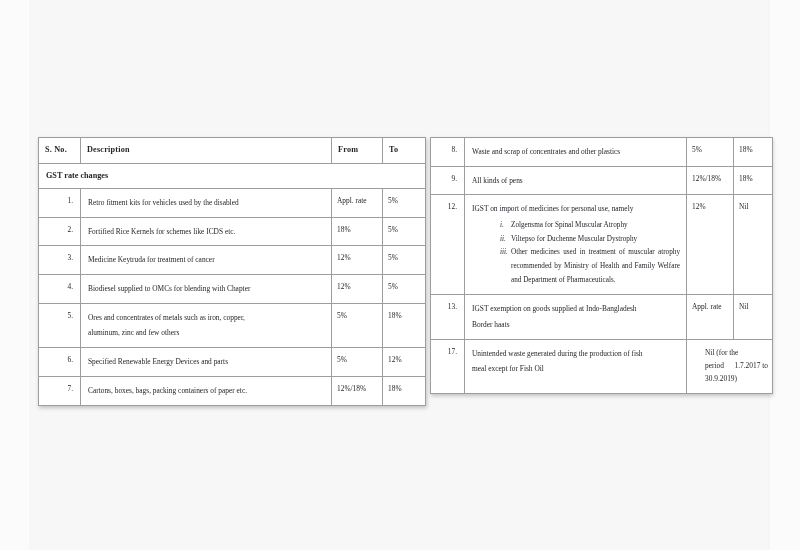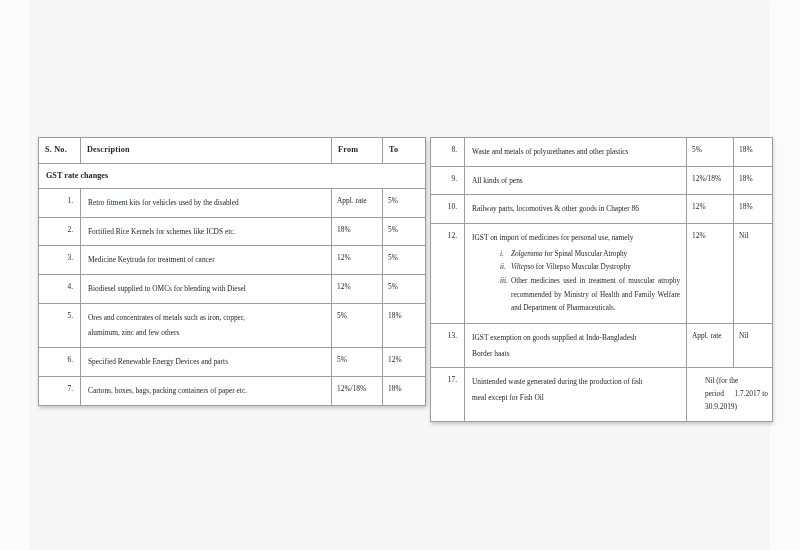--- a/index.html
+++ b/index.html
@@ -124,21 +124,21 @@
     position: relative;
     text-align: justify;
     padding-left: 11px;
   }
   ol.sublist > li .rn {
     position: absolute;
     left: 0;
     top: 0;
     font-style: italic;
   }
-  .it { font-style: italic; }
+  .it { }
 
   .period-grid {
     display: block;
   }
   .period-grid .pg-row {
     display: flex;
     justify-content: space-between;
     gap: 6px;
   }
   .period-grid .pg-row span { white-space: nowrap; }
@@ -196,21 +196,21 @@
             <td class="desc">
               <span class="desc-line">Medicine Keytruda for treatment of cancer</span>
             </td>
             <td class="val">12%</td>
             <td class="val">5%</td>
           </tr>
 
           <tr>
             <td class="sno">4.</td>
             <td class="desc">
-              <span class="desc-line">Biodiesel supplied to OMCs for blending with Diesel</span>
+              <span class="desc-line">Biodiesel supplied to OMCs for blending with Chapter</span>
             </td>
             <td class="val">12%</td>
             <td class="val">5%</td>
           </tr>
 
           <tr>
             <td class="sno">5.</td>
             <td class="desc">
               <span class="desc-line">Ores and concentrates of metals such as iron, copper,</span>
               <span class="desc-line">aluminum, zinc and few others</span>
@@ -245,55 +245,47 @@
         <colgroup>
           <col class="c-sno">
             <col class="c-desc">
             <col class="c-from">
             <col class="c-to">
         </colgroup>
         <tbody>
           <tr>
             <td class="sno">8.</td>
             <td class="desc">
-              <span class="desc-line">Waste and metals of polyurethanes and other plastics</span>
+              <span class="desc-line">Waste and scrap of concentrates and other plastics</span>
             </td>
             <td class="val">5%</td>
             <td class="val">18%</td>
           </tr>
 
           <tr>
             <td class="sno">9.</td>
             <td class="desc">
               <span class="desc-line">All kinds of pens</span>
             </td>
             <td class="val">12%/18%</td>
             <td class="val">18%</td>
           </tr>
 
-          <tr>
-            <td class="sno">10.</td>
-            <td class="desc">
-              <span class="desc-line">Railway parts, locomotives &amp; other goods in Chapter 86</span>
-            </td>
-            <td class="val">12%</td>
-            <td class="val">18%</td>
-          </tr>
 
 
           <tr>
             <td class="sno">12.</td>
             <td class="desc">
               <span class="desc-line">IGST on import of medicines for personal use, namely</span>
               <ol class="sublist">
                 <li>
                   <span class="rn">i.</span><span class="it">Zolgensma</span><span> for Spinal Muscular Atrophy</span>
                 </li>
                 <li>
-                  <span class="rn">ii.</span><span class="it">Viltepso</span><span> for Viltepso Muscular Dystrophy</span>
+                  <span class="rn">ii.</span><span class="it">Viltepso</span><span> for Duchenne Muscular Dystrophy</span>
                 </li>
                 <li>
                   <span class="rn">iii.</span><span>Other medicines used in treatment of muscular atrophy recommended by Ministry of Health and Family Welfare and Department of Pharmaceuticals.</span>
                 </li>
               </ol>
             </td>
             <td class="val">12%</td>
             <td class="val">Nil</td>
           </tr>
 

